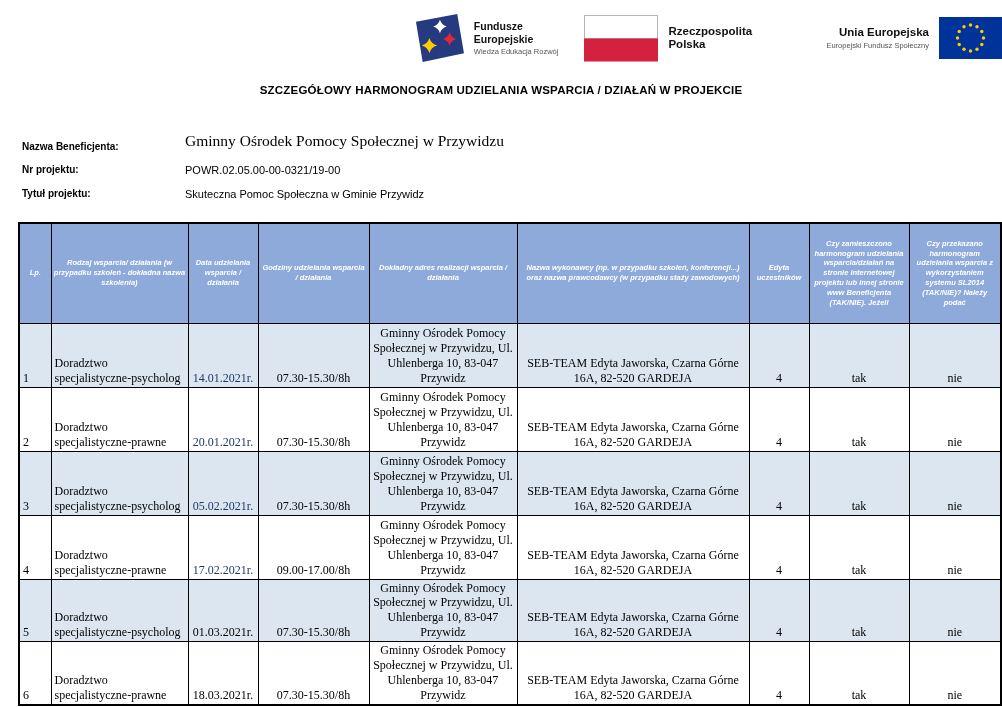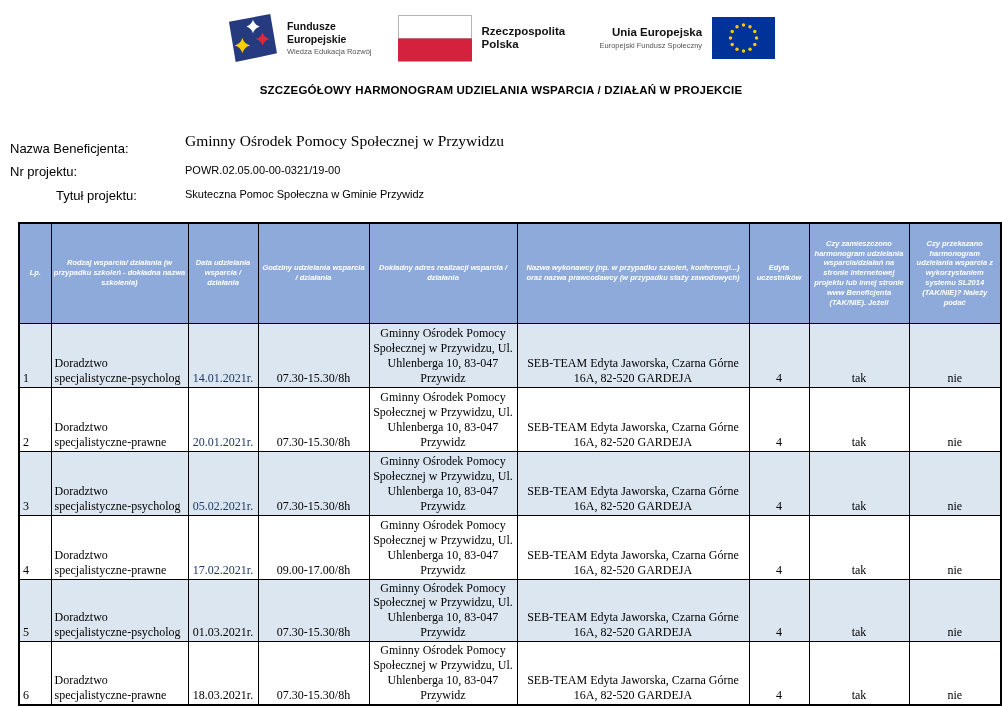--- a/index.html
+++ b/index.html
@@ -9,37 +9,37 @@
     --eu-blue:#003399;
     --star-yellow:#ffcc00;
     --flag-red:#d4213d;
     --fe-navy:#263a7f;
   }
   *{margin:0;padding:0;box-sizing:border-box;}
   body{background:#fff;font-family:"Liberation Sans",sans-serif;}
   .page{position:relative;width:1002px;height:707px;background:#fff;overflow:hidden;}
 
   
-  .logo-bar{position:absolute;top:14px;left:0;width:100%;display:flex;justify-content:center;align-items:center;gap:26px;}
+  .logo-bar{position:absolute;top:14px;left:0;width:100%;display:flex;justify-content:flex-end;align-items:center;gap:26px;}
   .logo-group{display:flex;align-items:center;gap:10px;}
   .logo-text .t1{font-weight:bold;font-size:10.5px;line-height:1.15;color:#111;}
   .logo-text .t2{font-size:7.5px;color:#555;margin-top:2px;}
-  .logo-text.right{text-align:right;}
+  .logo-text.right{text-align:right;margin-left:40px;}
   .fe-title{width:66px;}
   .pl-title{width:92px;font-size:11.5px !important;}
   .eu-title{font-size:11.5px !important;}
 
   
   .doc-title{position:absolute;top:84px;left:0;width:100%;text-align:center;
     font-weight:bold;font-size:11.5px;letter-spacing:.2px;color:#000;}
 
   
-  .info-label{position:absolute;left:10px;font-weight:normal;font-size:13px;color:#000;}
+  .info-label{position:absolute;left:22px;font-weight:bold;font-size:10px;color:#000;}
   .info-value{position:absolute;left:185px;font-size:11px;color:#000;}
-  .lbl-1{top:141px;} .lbl-2{top:164px;} .lbl-3{top:188px;margin-left:46px;}
+  .lbl-1{top:141px;} .lbl-2{top:164px;} .lbl-3{top:188px;}
   .val-1{top:132px;font-family:"Liberation Serif",serif;font-size:15.5px;}
   .val-2{top:164px;} .val-3{top:188px;}
 
   
   table.schedule{position:absolute;left:18px;top:222px;width:982px;
     border-collapse:collapse;table-layout:fixed;border:2px solid #000;}
   .schedule th,.schedule td{border:1px solid #000;}
   .schedule thead th{background:var(--header-bg);color:#fff;font-weight:bold;font-style:italic;
     font-size:7.5px;line-height:1.32;padding:0 2px;height:100px;}
   .schedule thead th .hwrap{height:96px;display:flex;align-items:center;justify-content:center;

